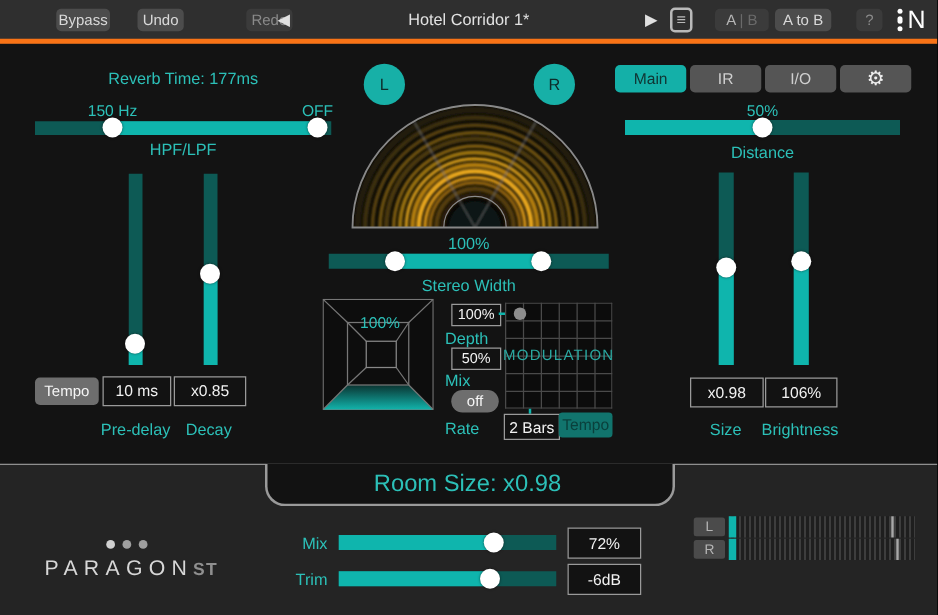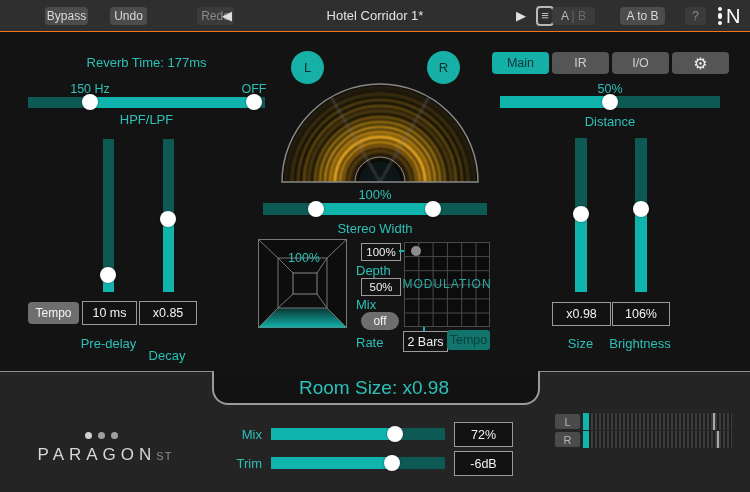--- a/index.html
+++ b/index.html
@@ -1,20 +1,20 @@
 <!DOCTYPE html>
 <html><head>
 <meta charset="utf-8">
 <style>
   html,body{margin:0;padding:0;background:#000;}
   #app{position:relative;width:750px;height:492px;background:#131313;overflow:hidden;
        font-family:"Liberation Sans",sans-serif;-webkit-font-smoothing:antialiased;}
   .abs{position:absolute;}
   
-  #topbar{position:absolute;left:0;top:0;width:750px;height:31px;background:#2f2f2f;border-bottom:1px solid #f97316;}
+  #topbar{position:absolute;left:0;top:0;width:750px;height:31px;background:#2f2f2f;border-bottom:4px solid #f97316;}
   .tbtn{position:absolute;top:7px;height:18px;border-radius:4px;background:#4c4c4c;color:#d9d9d9;
         font-size:12px;line-height:18px;text-align:center;}
   .tbtn.dim{background:#3b3b3b;color:#8a8a8a;}
   .arrow{position:absolute;top:6px;color:#e0e0e0;font-size:13px;line-height:19px;}
   #preset{position:absolute;left:285px;top:8px;width:180px;text-align:center;color:#e2e2e2;font-size:13px;}
   #menu-icon{position:absolute;left:536px;top:6px;width:14px;height:16px;border:2px solid #b9b9b9;border-radius:4px;
              color:#b9b9b9;font-size:13px;line-height:15px;text-align:center;font-weight:bold;}
   #nlogo{position:absolute;left:718px;top:5px;width:30px;height:22px;color:#fff;}
   #nlogo .dots{position:absolute;left:0;top:2px;width:4px;height:18px;display:flex;flex-direction:column;justify-content:space-between;}
   #nlogo .dots i{width:4px;height:4px;border-radius:50%;background:#fff;}
@@ -41,21 +41,21 @@
   #roomsize-tab{position:absolute;left:212px;top:371px;width:324px;height:32px;background:#121212;
                 border:2px solid #9a9a9a;border-top:none;border-radius:0 0 16px 16px;}
   #roomsize-text{position:absolute;left:212px;top:377px;width:324px;text-align:center;font-size:19px;color:#2cc0b8;}
   #brand{position:absolute;left:20px;top:396px;width:166px;text-align:center;font-size:25px;font-weight:300;letter-spacing:.5px;}
   #brand .nu{color:#ededed;} #brand .gen{color:#6f6f6f;} #brand .audio{color:#bdbdbd;}
   #brand-dots{position:absolute;left:85px;top:432px;width:33px;display:flex;justify-content:space-between;}
   #brand-dots i{width:7px;height:7px;border-radius:50%;background:#9f9f9f;}
   #brand-dots i:first-child{background:#d0d0d0;}
   #product{position:absolute;left:20px;top:445px;width:170px;text-align:center;color:#d7d7d7;
            font-size:17px;letter-spacing:5px;}
-  #product .st{font-size:11px;color:#8f8f8f;letter-spacing:1px;}
+  #product .st{font-size:14px;color:#8f8f8f;letter-spacing:1px;font-weight:bold;}
   .meter-badge{position:absolute;width:25px;height:15px;background:#4b4b4b;border-radius:2px;color:#b5b5b5;
                font-size:11px;display:flex;align-items:center;justify-content:center;}
   .meter-bar{position:absolute;width:149px;height:17px;background:repeating-linear-gradient(90deg,#3d3d3d 0 2px,#1e1e1e 2px 4px);}
   .meter-level{position:absolute;left:0;top:0;width:6px;height:100%;background:#0fb5ad;}
   .meter-peak{position:absolute;top:0;width:2px;height:100%;background:#a8a8a8;}
   #mod-grid-label{position:absolute;left:402px;top:277px;width:90px;text-align:center;color:#2aa8a1;
                   font-size:12px;letter-spacing:1px;}
   .mod-lbl{position:absolute;left:356px;width:48px;color:#2cc0b8;font-size:13px;}
   #tempo-toggle{position:absolute;left:447px;top:330px;width:43px;height:20px;background:#11746d;color:#0a403c;
                 border-radius:3px;font-size:12.5px;display:flex;align-items:center;justify-content:center;}
@@ -66,21 +66,21 @@
 <div id="app">
 
   <div id="topbar">
     <div class="tbtn" style="left:45px;width:43px;">Bypass</div>
     <div class="tbtn" style="left:110px;width:37px;">Undo</div>
     <div class="tbtn dim" style="left:156px;width:37px;margin-left:41px;">Redo</div>
     <div class="arrow" style="left:222px;">◀</div>
     <div id="preset">Hotel Corridor 1*</div>
     <div class="arrow" style="left:516px;">▶</div>
     <div id="menu-icon">≡</div>
-    <div class="tbtn dim" style="left:552px;width:43px;">
+    <div class="tbtn dim" style="left:572px;width:43px;">
       <span style="color:#b5b5b5;">A</span>
       <span style="color:#6a6a6a;">| B</span>
     </div>
     <div class="tbtn" style="left:620px;width:45px;">A to B</div>
     <div class="tbtn dim" style="left:685px;width:21px;">?</div>
     <div id="nlogo">
       <span class="dots">
           <i></i>
           <i class="mid"></i>
           <i></i>
@@ -105,21 +105,21 @@
     <div class="handle" style="left:-3px;top:128px;"></div>
   </div>
   <div class="vslider" style="left:163px;top:139px;width:11px;height:153px;">
     <div class="vfill" style="height:73px;"></div>
     <div class="handle" style="left:-3px;top:72px;"></div>
   </div>
   <div class="graybtn" style="left:28px;top:302px;width:51px;height:22px;">Tempo</div>
   <div class="vbox" style="left:82px;top:301px;width:53px;height:22px;">10 ms</div>
   <div class="vbox" style="left:139px;top:301px;width:56px;height:22px;">x0.85</div>
   <div class="lbl" style="left:78px;top:336px;width:61px;">Pre-delay</div>
-  <div class="lbl" style="left:138px;top:336px;width:58px;margin-top:12px;">Decay</div>
+  <div class="lbl" style="left:138px;top:336px;width:58px;">Decay</div>
 
   <div class="circleLR" style="left:291px;top:51px;">L</div>
   <div class="circleLR" style="left:427px;top:51px;">R</div>
 
   <svg class="abs" style="left:280px;top:82px;" width="200" height="102" viewBox="0 0 200 102">
     <defs>
       <clipPath id="semi">
           <path d="M2,100 A98,98 0 0 1 198,100 Z"></path>
         </clipPath>
       <filter id="soft" x="-10%" y="-10%" width="120%" height="120%">

